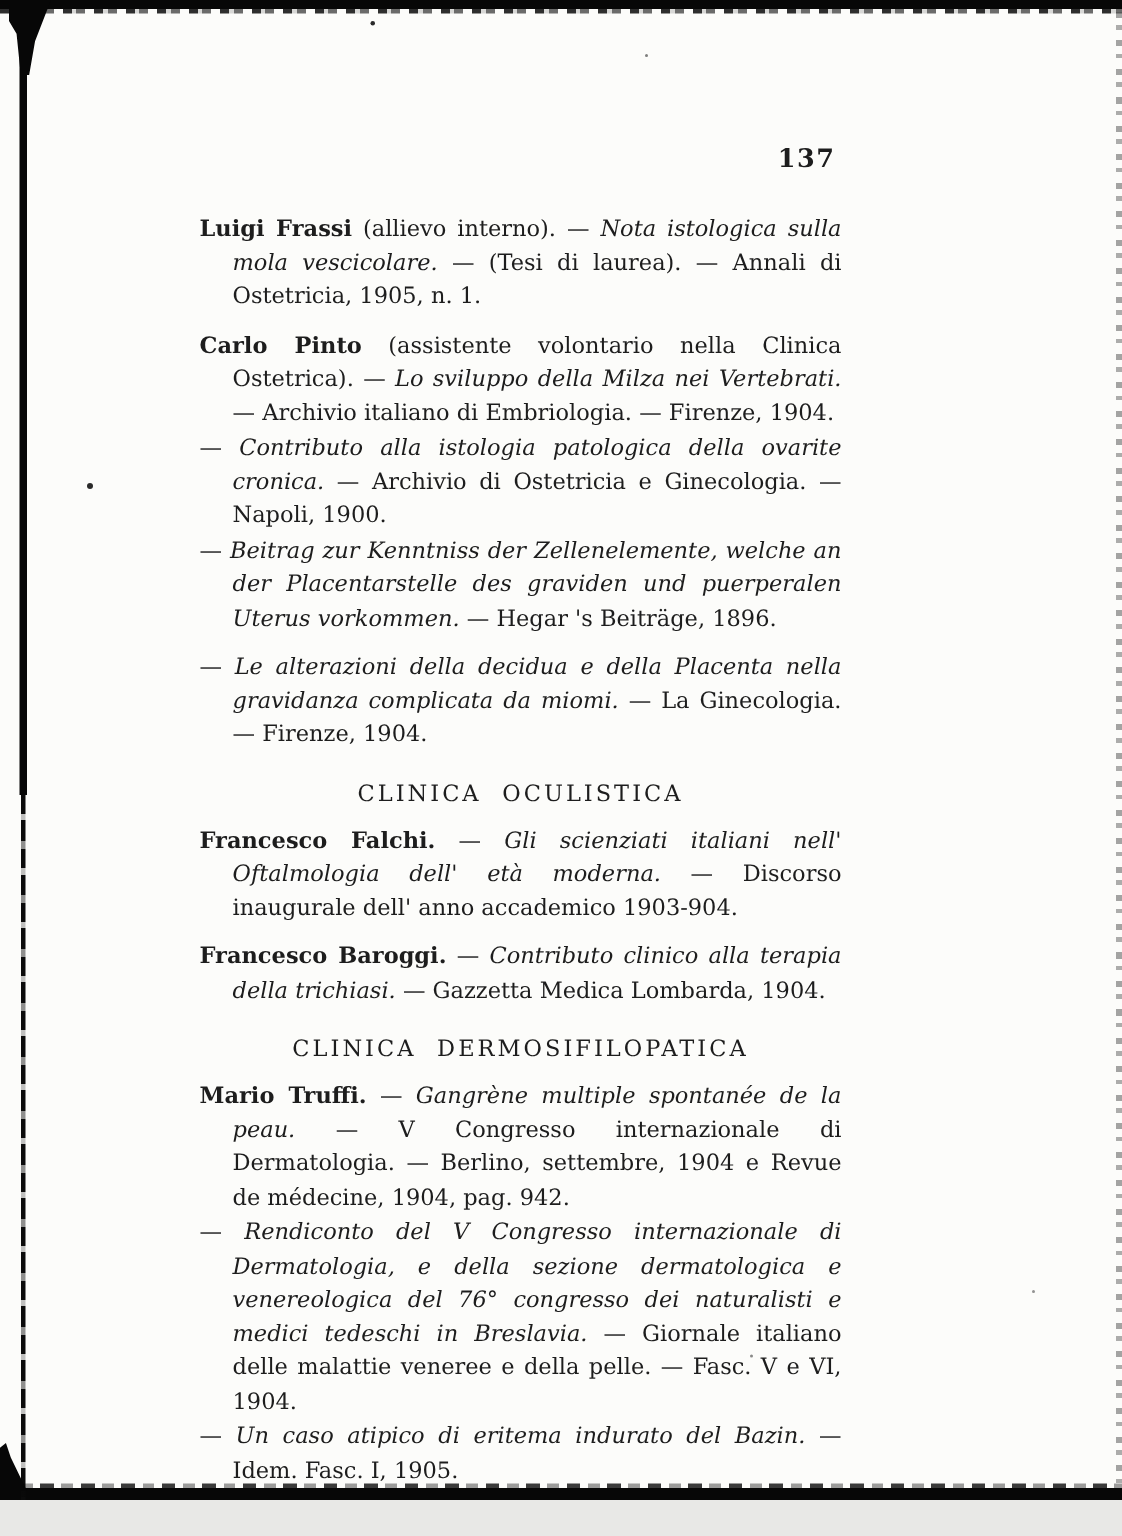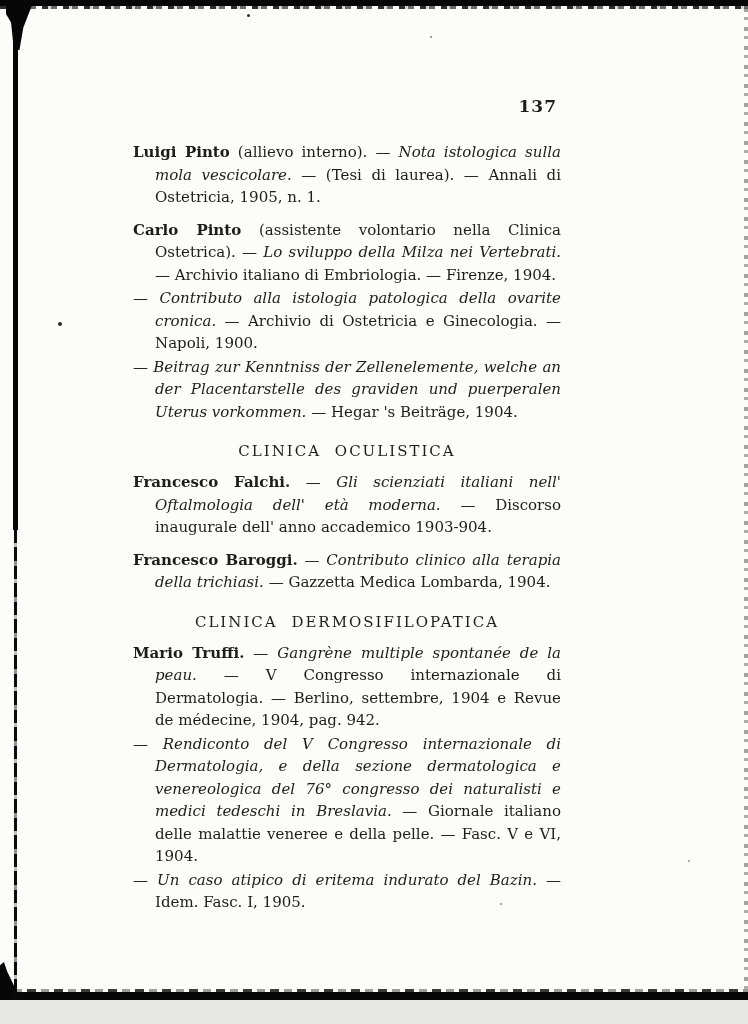--- a/index.html
+++ b/index.html
@@ -126,24 +126,25 @@
   <div class="edge-right-speckle"></div>
   <div class="speck speck1"></div>
   <div class="speck speck2"></div>
   <div class="speck speck3"></div>
   <div class="speck speck4"></div>
   <div class="speck speck5"></div>
 
   <div class="content">
     <div class="page-number">137</div>
     <div id="flow-container">
-        <p class="entry"><span class="b">Luigi Pinto</span><span class="r"> (allievo interno). — </span><span class="i">Nota istologica sulla mola vescicolare.</span><span class="r"> — (Tesi di laurea). — Annali di Ostetricia, 1905, n. 1.</span></p>
+        <p class="entry"><span class="b">Luigi Frassi</span><span class="r"> (allievo interno). — </span><span class="i">Nota istologica sulla mola vescicolare.</span><span class="r"> — (Tesi di laurea). — Annali di Ostetricia, 1905, n. 1.</span></p>
         <p class="entry gap"><span class="b">Carlo Pinto</span><span class="r"> (assistente volontario nella Clinica Ostetrica). — </span><span class="i">Lo sviluppo della Milza nei Vertebrati.</span><span class="r"> — Archivio italiano di Embriologia. — Firenze, 1904.</span></p>
         <p class="entry"><span class="r">— </span><span class="i">Contributo alla istologia patologica della ovarite cronica.</span><span class="r"> — Archivio di Ostetricia e Ginecologia. — Napoli, 1900.</span></p>
-        <p class="entry"><span class="r">— </span><span class="i">Beitrag zur Kenntniss der Zellenelemente, welche an der Placentarstelle des graviden und puerperalen Uterus vorkommen.</span><span class="r"> — Hegar 's Beiträge, 1904.</span></p>
+        <p class="entry"><span class="r">— </span><span class="i">Beitrag zur Kenntniss der Zellenelemente, welche an der Placentarstelle des graviden und puerperalen Uterus vorkommen.</span><span class="r"> — Hegar 's Beiträge, 1896.</span></p>
+        <p class="entry gap"><span class="r">— </span><span class="i">Le alterazioni della decidua e della Placenta nella gravidanza complicata da miomi.</span><span class="r"> — La Ginecologia. — Firenze, 1904.</span></p>
         <div class="section-heading">CLINICA OCULISTICA</div>
         <p class="entry"><span class="b">Francesco Falchi.</span><span class="r"> — </span><span class="i">Gli scienziati italiani nell' Oftalmologia dell' età moderna.</span><span class="r"> — Discorso inaugurale dell' anno accademico 1903-904.</span></p>
         <p class="entry gap"><span class="b">Francesco Baroggi.</span><span class="r"> — </span><span class="i">Contributo clinico alla terapia della trichiasi.</span><span class="r"> — Gazzetta Medica Lombarda, 1904.</span></p>
         <div class="section-heading">CLINICA DERMOSIFILOPATICA</div>
         <p class="entry"><span class="b">Mario Truffi.</span><span class="r"> — </span><span class="i">Gangrène multiple spontanée de la peau.</span><span class="r"> — V Congresso internazionale di Dermatologia. — Berlino, settembre, 1904 e Revue de médecine, 1904, pag. 942.</span></p>
         <p class="entry"><span class="r">— </span><span class="i">Rendiconto del V Congresso internazionale di Dermatologia, e della sezione dermatologica e venereologica del 76° congresso dei naturalisti e medici tedeschi in Breslavia.</span><span class="r"> — Giornale italiano delle malattie veneree e della pelle. — Fasc. V e VI, 1904.</span></p>
         <p class="entry"><span class="r">— </span><span class="i">Un caso atipico di eritema indurato del Bazin.</span><span class="r"> — Idem. Fasc. I, 1905.</span></p>
       </div>
   </div>
 

